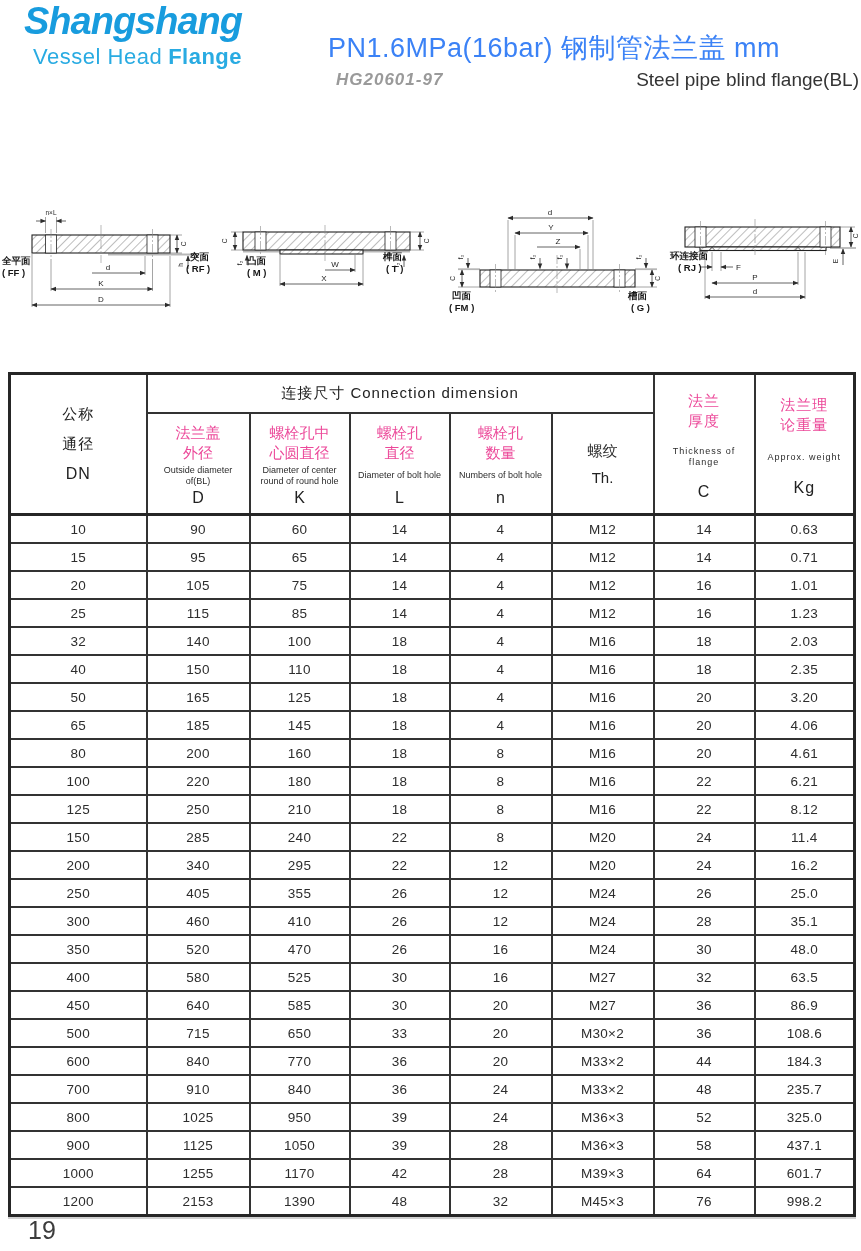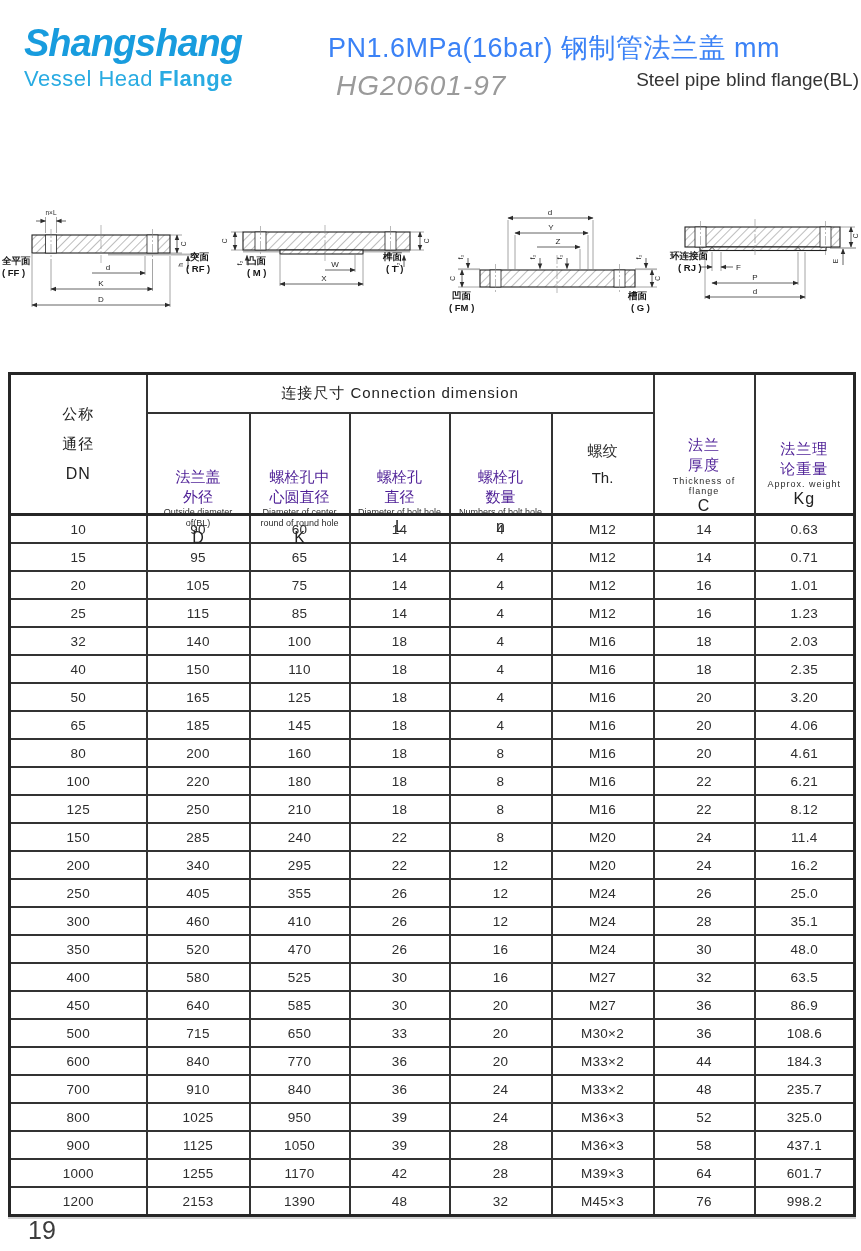--- a/index.html
+++ b/index.html
@@ -1,27 +1,27 @@
 <!DOCTYPE html>
 <html><head>
 <meta charset="utf-8">
 <style>
   html,body { margin:0; padding:0; background:#ffffff; }
   .page {
     position:relative; width:861px; height:1251px; background:#fff;
     font-family:"Liberation Sans","DejaVu Sans",sans-serif; color:#2e2e2e; overflow:hidden;
   }
   
-  .brand { position:absolute; left:24px; top:22px; }
+  .brand { position:absolute; left:24px; top:0;text-align:right; }
   .brand-name { font-size:38px; font-weight:bold; font-style:italic; color:#189cde; letter-spacing:-1px; }
   .brand-sub { font-size:22px; color:#29abe2; margin-top:1px; letter-spacing:0.5px; }
   .brand-sub .bold { font-weight:bold; margin-left:6px; }
   
   .main-title { position:absolute; left:328px; top:30px; width:530px; font-size:27px; color:#3b82f6; letter-spacing:0.5px; white-space:nowrap; }
-  .standard   { position:absolute; left:336px; top:70px; font-size:28px; font-weight:normal; font-style:italic; color:#9a9a9a; letter-spacing:1px; }
+  .standard   { position:absolute; left:336px; top:70px; font-size:17px; font-weight:bold; font-style:italic; color:#9a9a9a; letter-spacing:1px; }
   .subtitle-en{ position:absolute; right:2px;  top:69px; font-size:19px; color:#343434; }
   
   .diagram-strip { position:absolute; left:0; top:195px; width:861px; height:132px; }
   .diagram-strip svg { display:block; }
   .ol  { fill:url(#hatch); stroke:#222; stroke-width:1.1; }
   .bw  { fill:#fff; stroke:#222; stroke-width:0.8; }
   .cl  { stroke:#8a8a8a; stroke-width:0.6; stroke-dasharray:9 2 2 2; fill:none; }
   .dl  { stroke:#3d3d3d; stroke-width:0.8; fill:none; }
   .el  { stroke:#5a5a5a; stroke-width:0.55; fill:none; }
   .tf  { stroke:#b7b7b7; stroke-width:1.8; fill:none; }
@@ -34,21 +34,21 @@
           border:3px solid #262626; box-shadow:0 2px 0 rgba(150,150,150,0.45); }
   th,td { border:2px solid #333; padding:0; text-align:center; vertical-align:middle; font-weight:normal; }
   thead { border-bottom:3px solid #262626; }
   tr.group-row th { height:36px; font-size:15px; letter-spacing:1px; color:#222; }
   tr.sub-row th { height:96px; }
   .th-stack { display:flex; flex-direction:column; justify-content:space-between; align-items:center;
               height:96px; box-sizing:border-box; padding:7px 2px 5px; }
   .th-dn { display:flex; flex-direction:column; justify-content:center; align-items:center; gap:11px;
            height:138px; font-size:15px; }
   .th-dn .letter { font-size:16px; }
-  .zh { font-size:15px; line-height:1.35; color:#4c1d95;margin-top:44px; }
+  .zh { font-size:15px; line-height:1.35; color:#ec4899; }
   .en { font-size:9px; line-height:1.2; color:#2c2c2c; max-width:92px; }
   .letter { font-size:16px; color:#222; }
   .th-center { display:flex; flex-direction:column; justify-content:center; align-items:center; gap:8px;
                height:96px; font-size:15px; }
   .th-center .letter { font-size:15px; }
   tbody td { height:26px; font-size:13.5px; color:#2d2d2d; letter-spacing:0.3px; }
   
   .page-number { position:absolute; left:28px; top:1216px; font-size:25px; color:#3c3c3c; }
 </style>
 </head>

